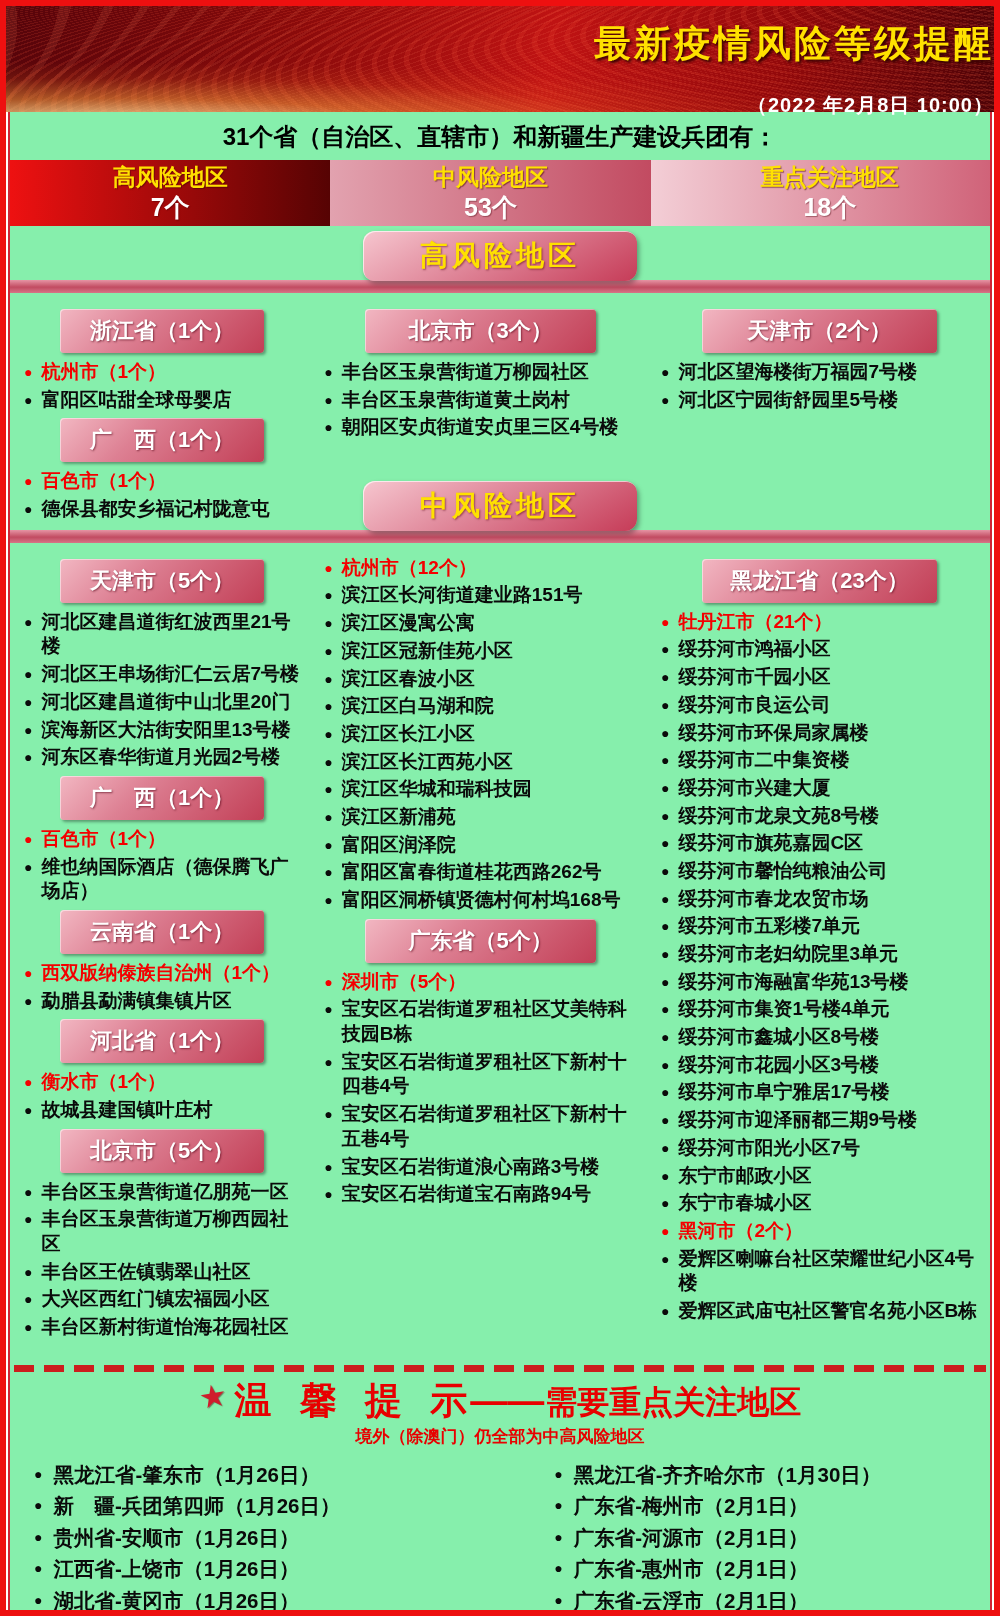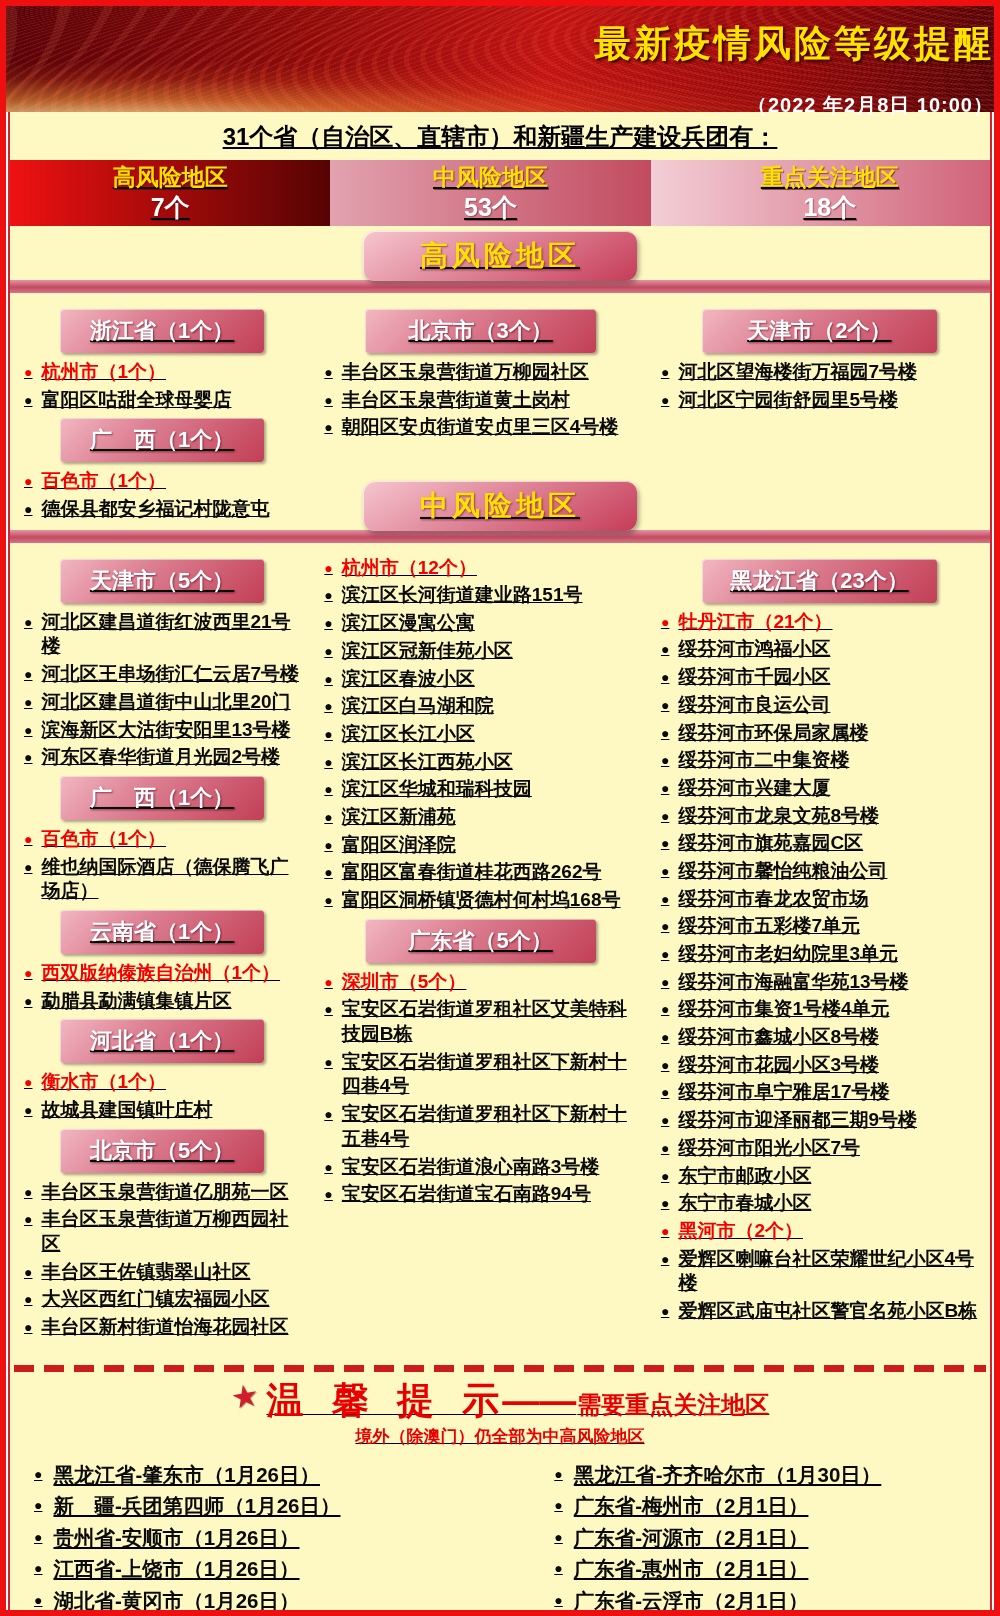--- a/index.html
+++ b/index.html
@@ -24,22 +24,21 @@
   }
   .title {
     padding-top:13px; font-size:37px; font-weight:bold; color:#ffe100;
     letter-spacing:3px; text-shadow:2px 2px 3px #320000;
   }
   .hdate { margin-top:23px; font-size:20px; font-weight:bold; color:#ffffff; letter-spacing:1px; }
   
   .content-frame {
     flex:1; display:flex; flex-direction:column; min-height:0;
     border-left:2px solid #d02435; border-right:2px solid #d02435; margin:0 2px;
-    background:#fef9c3;
-    text-decoration:underline;
+    background:#86efac;
   }
   .subtitle {
     flex:none; padding:9px 0 7px; text-align:center;
     font-size:24px; font-weight:bold; color:#000;
   }
   
   .cats { flex:none; display:flex; height:66px; }
   .cat { flex:1; display:flex; flex-direction:column; justify-content:center; align-items:center; line-height:1.2; }
   .cat1 { background:linear-gradient(to right,#ee1111,#560303); }
   .cat2 { background:linear-gradient(to right,#e2a2af,#c24b61); }
@@ -80,21 +79,21 @@
   .li.red, .li.red .blt { color:#f40000; }
   
   .sep-dash {
     flex:none; height:7px; margin:10px 4px 4px;
     background:repeating-linear-gradient(90deg,#cc1d1d 0 20px,transparent 20px 30px);
   }
   .notice-title { flex:none; text-align:center; color:#e80000; margin-top:4px; line-height:1.1; }
   .star { display:inline-block; transform:rotate(-10deg); font-size:31px; color:#cf1d2d; margin-right:8px; vertical-align:6px; text-shadow:1px 1px 1px rgba(90,0,10,.5); }
   .nt-main { font-size:37px; font-weight:bold; letter-spacing:9px; }
   .nt-dash { font-size:37px; font-weight:bold; letter-spacing:0; margin-left:-6px; }
-  .nt-suffix { font-size:24px; font-weight:bold; margin-left:1px; }
+  .nt-suffix { font-size:32px; font-weight:bold; margin-left:1px; }
   .notice-sub { flex:none; text-align:center; color:#e80000; font-size:17px; font-weight:bold; margin-top:3px; }
   .notice-cols { flex:none; display:flex; padding:8px 10px 0 24px; }
   .notice-cols ul { list-style:none; margin:0; padding:0; }
   .notice-cols ul:nth-child(1){ width:55%; }
   .notice-cols ul:nth-child(2){ width:45%; }
   .nli { display:flex; gap:11px; font-size:20.5px; font-weight:bold; color:#0a0a0a; margin:6px 0; line-height:1.25; }
   .nli .blt { padding-top:4px; }
 </style>
 </head>
 <body>

